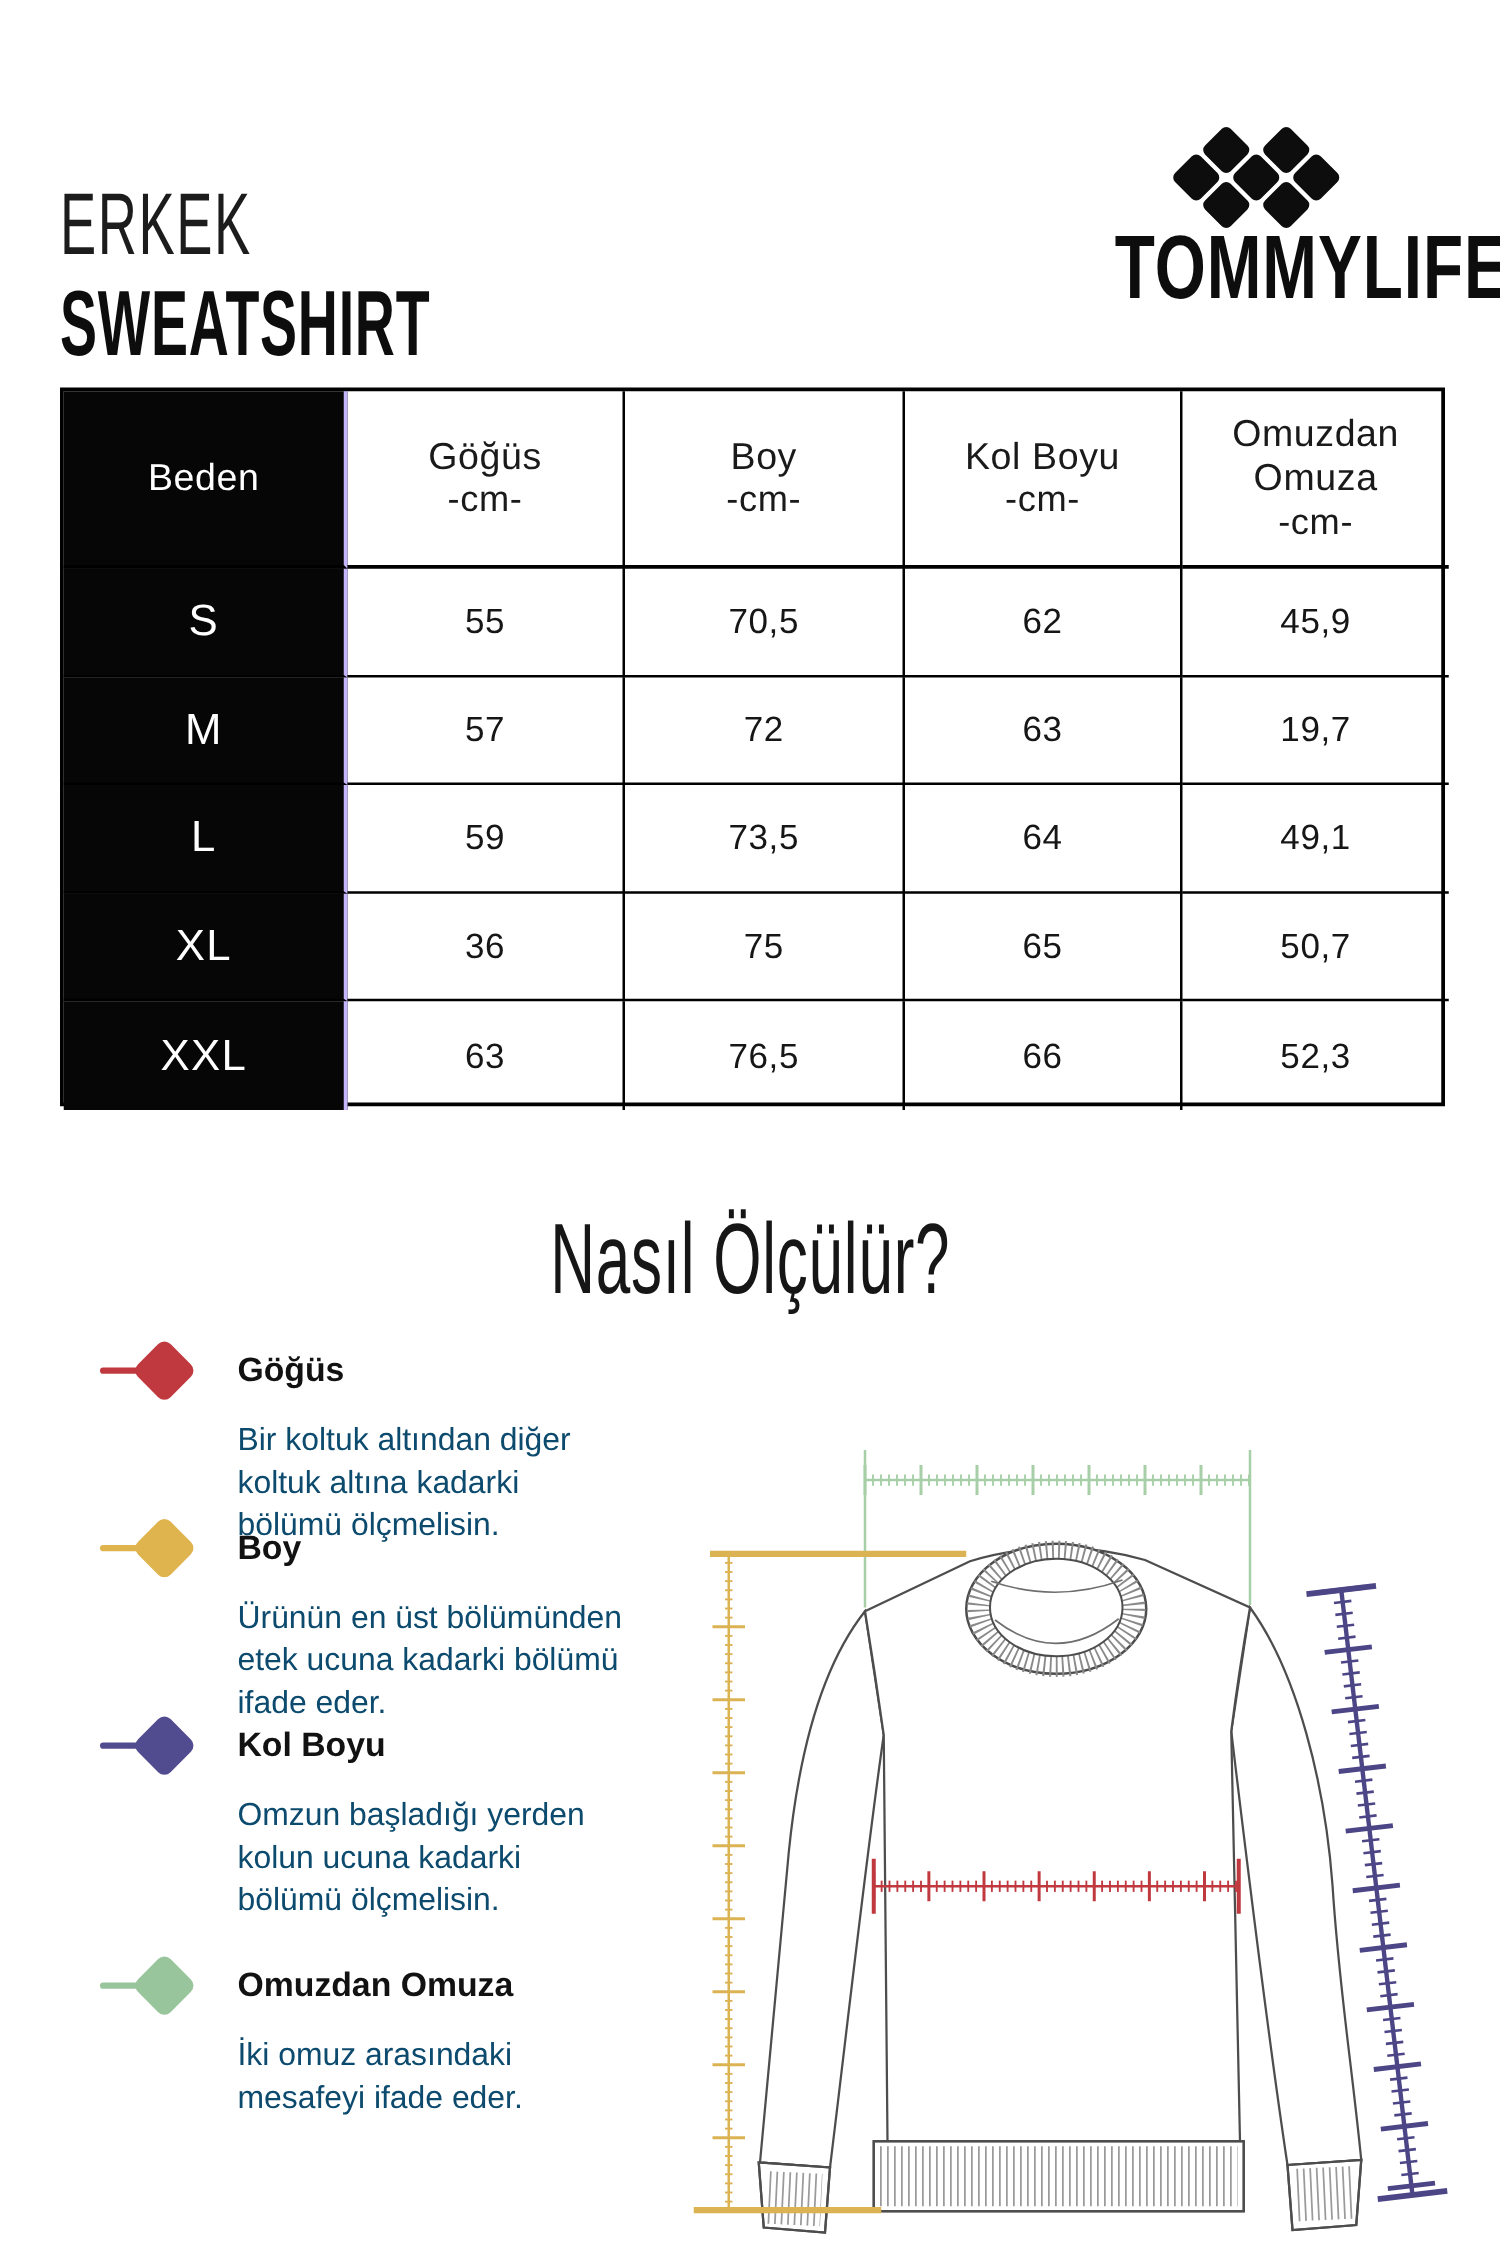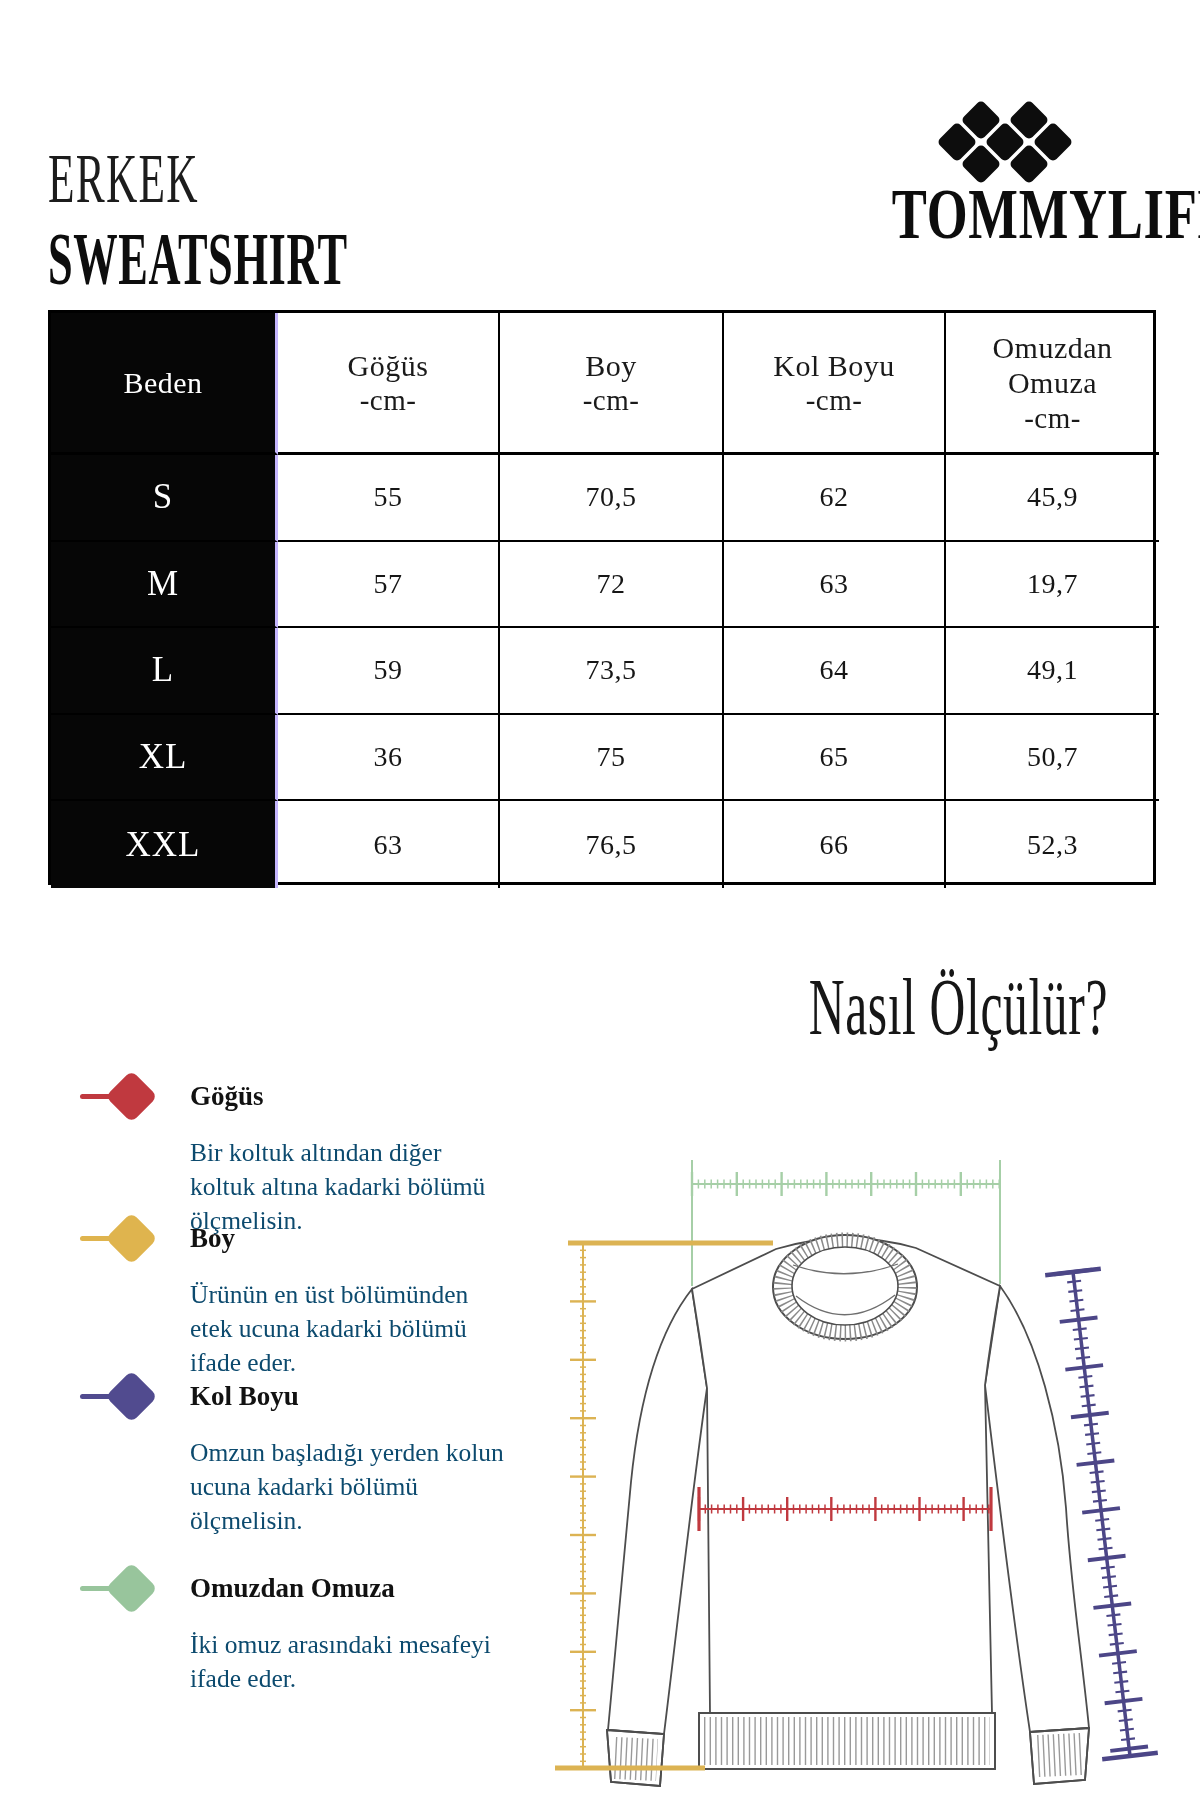--- a/index.html
+++ b/index.html
@@ -1,17 +1,17 @@
 <!DOCTYPE html>
 <html><head>
 <meta charset="utf-8">
 <style>
   html,body{margin:0;padding:0;background:#fff;}
   #page{position:relative;width:1200px;height:1800px;background:#ffffff;overflow:hidden;
-        font-family:Liberation Serif, serif;color:#111;}
+        font-family:Liberation Sans, sans-serif;color:#111;}
 
   
   .t-cond{line-height:1;white-space:nowrap;transform-origin:left top;}
   #erkek{position:absolute;left:48px;top:144px;font-size:70px;font-weight:300;
          letter-spacing:2px;transform:scaleX(0.62);color:#1c1c1c;}
   #sweatshirt{position:absolute;left:48px;top:222px;font-size:74px;font-weight:800;
          letter-spacing:1px;transform:scaleX(0.60);color:#0d0d0d;}
   #brand{position:absolute;left:850px;top:96px;width:310px;}
   #brand svg{display:block;margin:0 auto;}
   #brand-name{margin-top:-14px;font-size:72px;font-weight:800;line-height:1;
@@ -27,21 +27,21 @@
       text-align:center;}
   .cell:nth-child(5n){border-right:none;}
   .cell.lastrow{border-bottom:none;}
   .cell.dark{background:#060606;color:#fff;border-right:3px solid #c4b5fd;}
   .hcell{font-size:30px;line-height:1.18;color:#1a1a1a;letter-spacing:0.5px;border-bottom:3px solid #000;}
   .hcell .unit{font-size:29px;}
   .size-label{font-size:35px;letter-spacing:1px;}
   .vcell{font-size:28px;letter-spacing:0.5px;color:#161616;}
 
   
-  #howto-title-wrap{position:absolute;left:0;top:967px;width:1200px;text-align:right;}
+  #howto-title-wrap{position:absolute;left:0;top:967px;width:1200px;text-align:center;}
   #howto-title{display:inline-block;font-size:80px;font-weight:300;line-height:1;
       letter-spacing:1px;transform:scaleX(0.62);transform-origin:center top;color:#161616;white-space:nowrap;}
 
   .legend-item{position:absolute;left:66px;width:470px;}
   .legend-icon{position:absolute;left:0;top:0;width:110px;height:36px;}
   .legend-tail{position:absolute;left:14px;top:14px;width:44px;height:5px;border-radius:3px;background:#999;}
   .legend-diamond{position:absolute;left:47px;top:-2px;width:37px;height:37px;border-radius:7px;
       transform:rotate(45deg);background:#999;}
   .legend-text{margin-left:124px;}
   .legend-title{font-size:27px;font-weight:700;color:#121212;line-height:1.2;}

